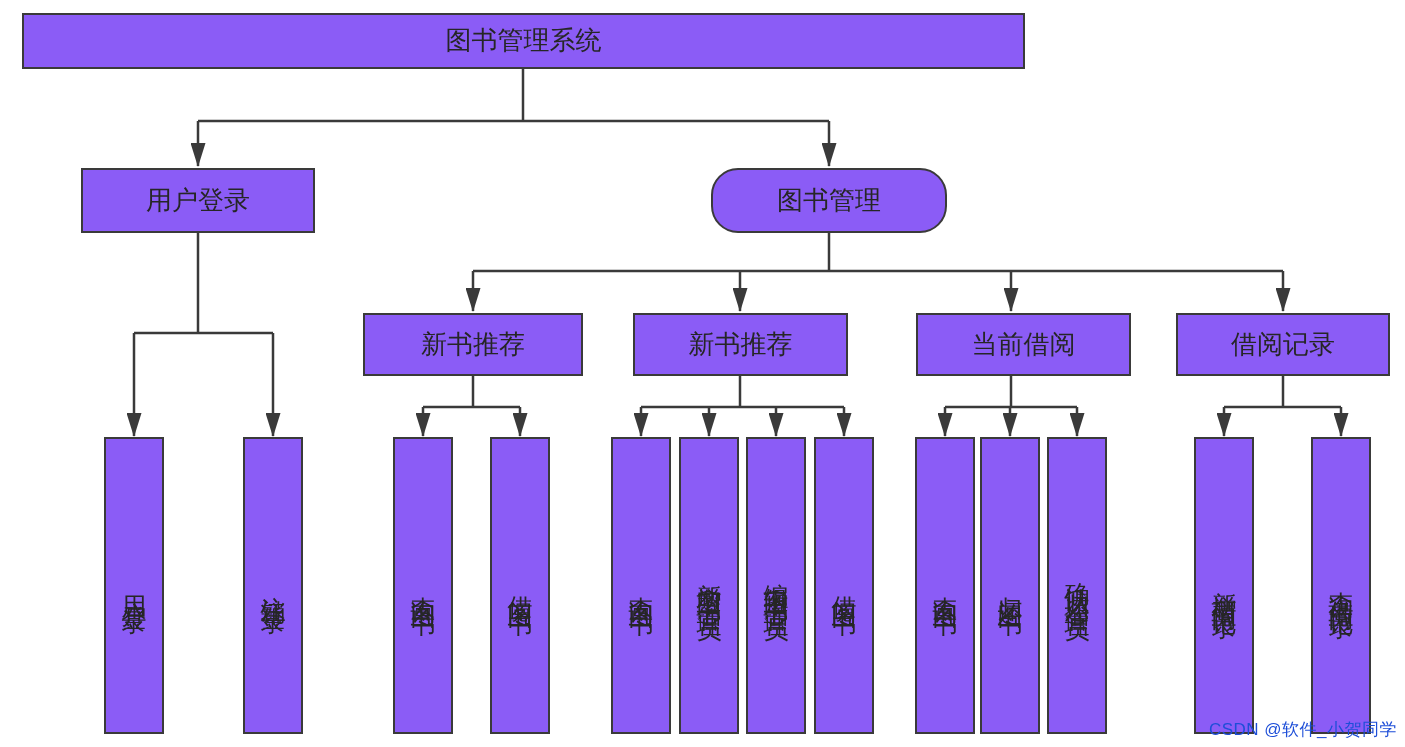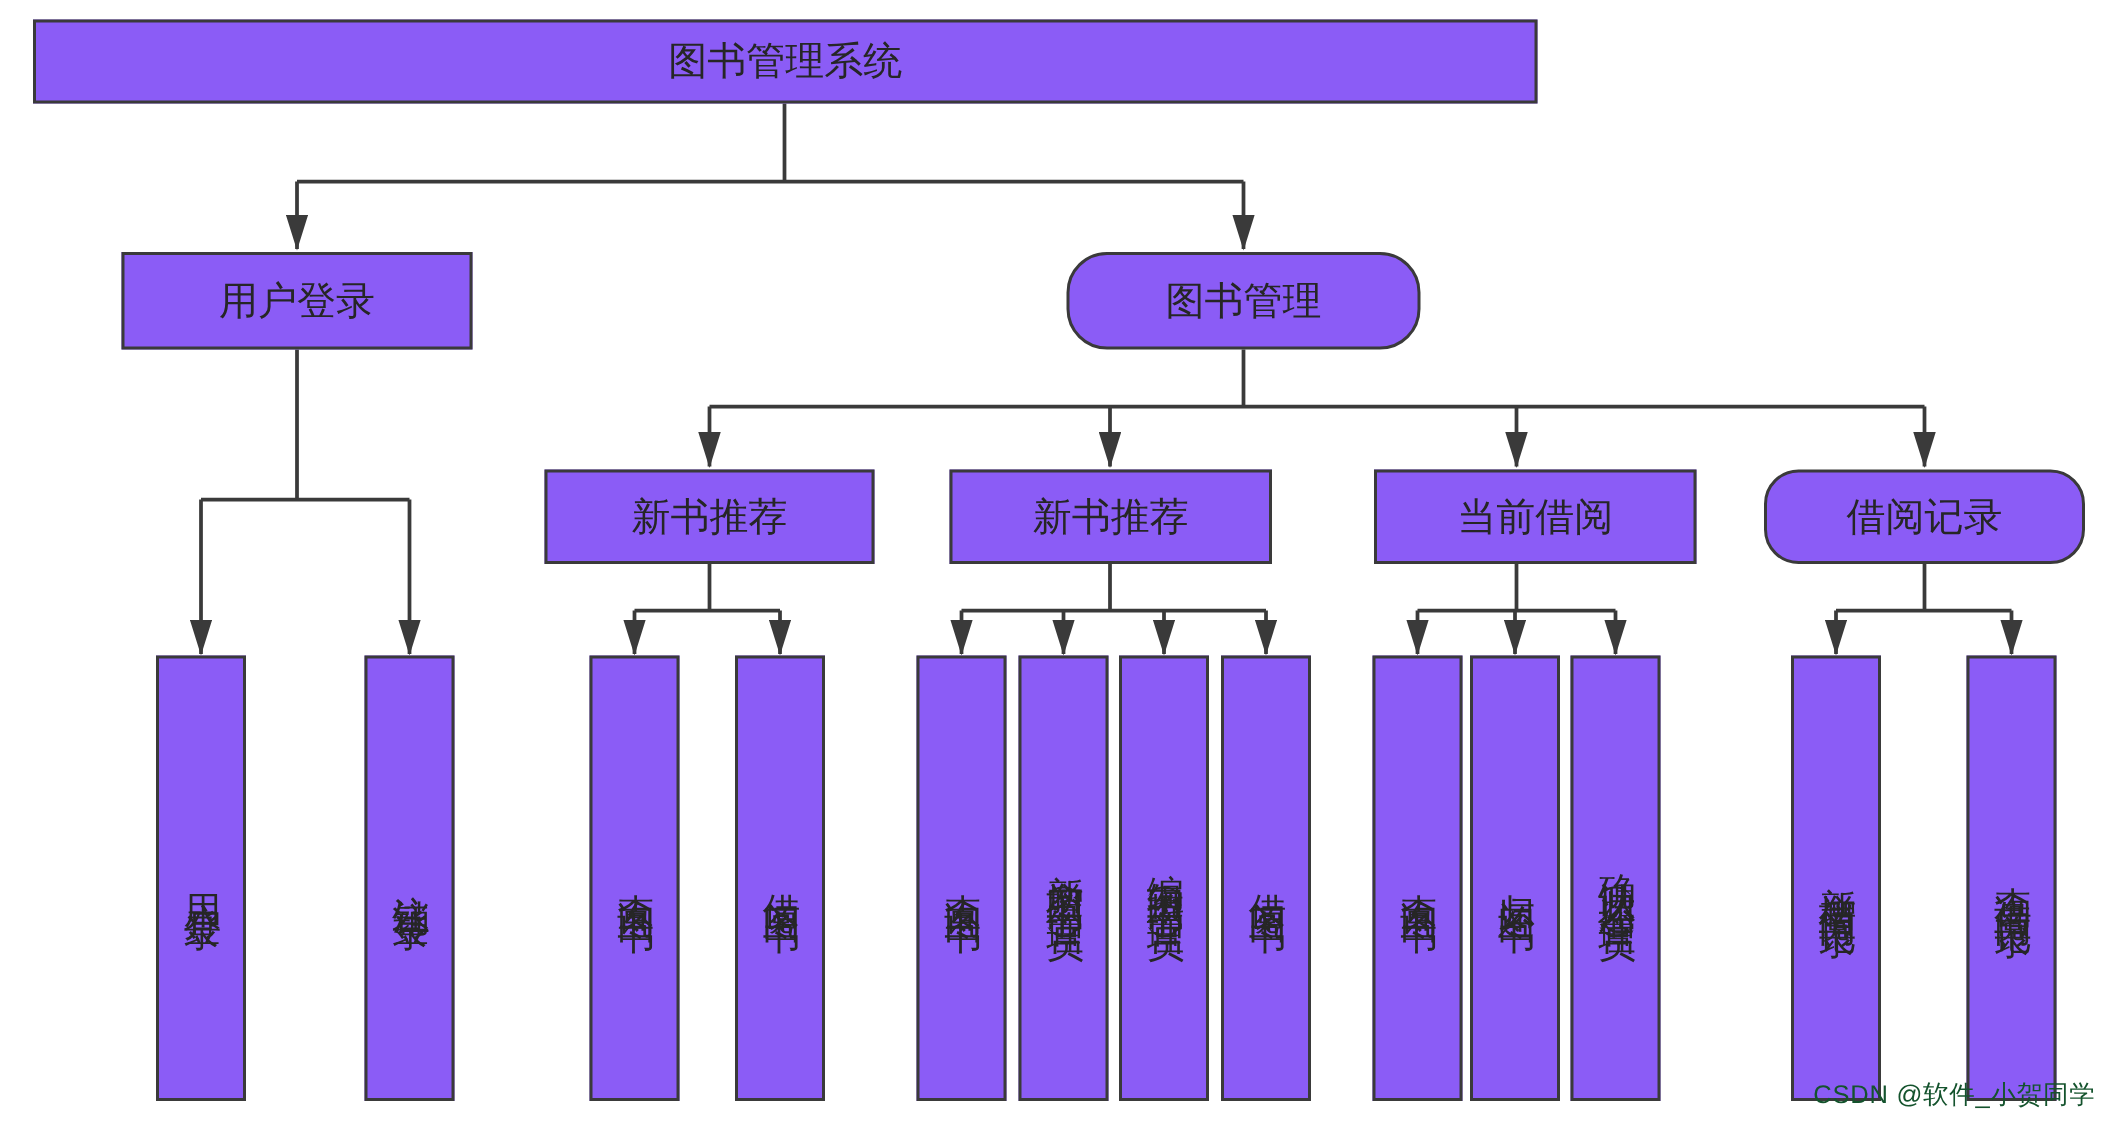--- a/index.html
+++ b/index.html
@@ -35,35 +35,35 @@
     line-height: 1.2;
     white-space: nowrap;
   }
   .box.root   { left: 22px;  top: 13px;  width: 1003px; height: 56px; }
   .box.l1a    { left: 81px;  top: 168px; width: 234px;  height: 65px; }
   .box.l1b    { left: 711px; top: 168px; width: 236px;  height: 65px; border-radius: 27px; }
   .box.l2     { top: 313px;  height: 63px; text-align: center; }
   .box.l2a    { left: 363px;  width: 220px; }
   .box.l2b    { left: 633px;  width: 215px; }
   .box.l2c    { left: 904px;  width: 215px; margin-left: 12px; }
-  .box.l2d    { left: 1176px; width: 214px; border-radius: 23px; }
+  .box.l2d    { left: 1176px; width: 214px; }
   .box.leaf   { top: 437px; width: 60px; height: 297px; font-size: 25px; }
   .vtext {
     writing-mode: vertical-rl;
     text-orientation: mixed;
     letter-spacing: 5px;
     line-height: 1;
   }
   .watermark {
     position: absolute;
     right: 8px;
     bottom: 6px;
     font-size: 17px;
     letter-spacing: 0.5px;
-    color: #14532d;
+    color: #1d4ed8;
     z-index: 5;
     white-space: nowrap;
   }
 </style>
 </head>
 <body>
 
 <div class="canvas">
 
   <svg class="connectors" viewBox="0 0 1405 747" xmlns="http://www.w3.org/2000/svg">

